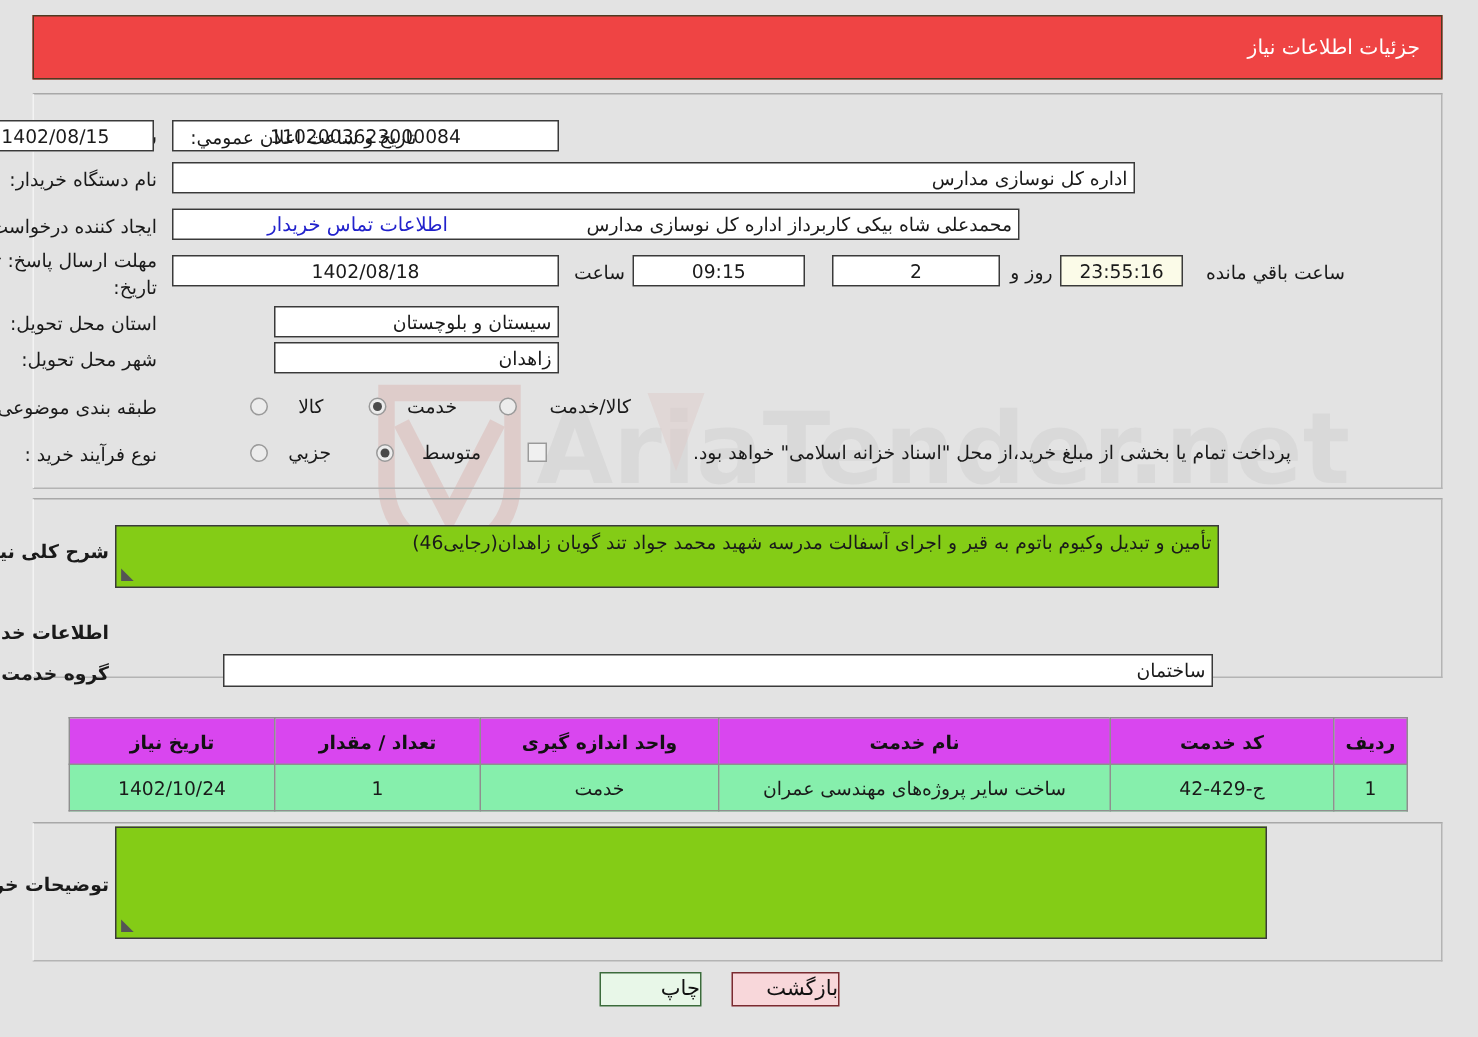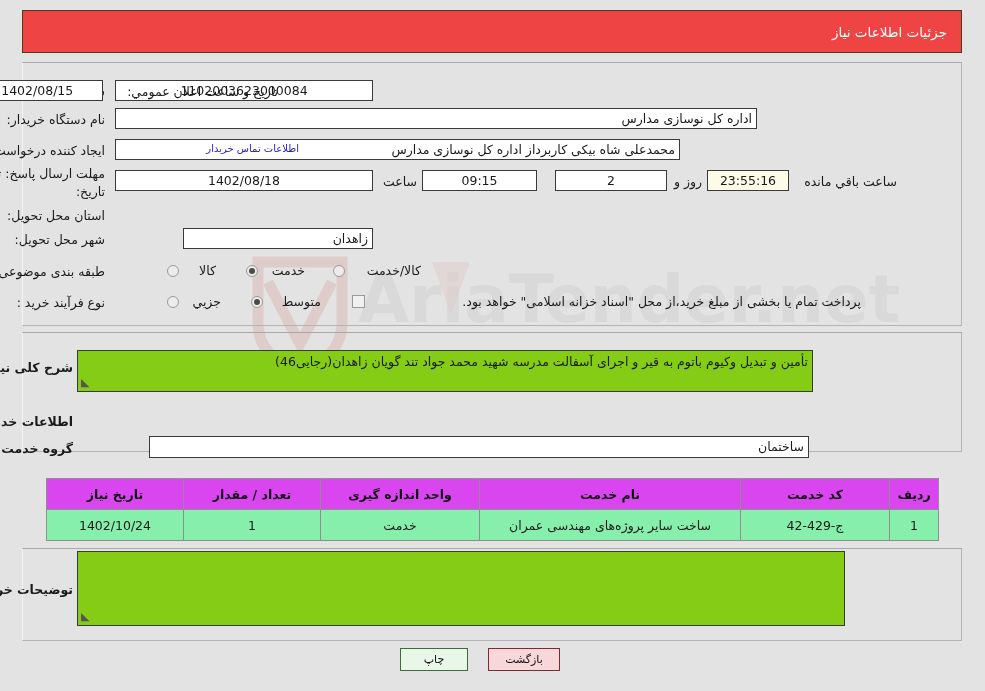--- a/index.html
+++ b/index.html
@@ -87,21 +87,21 @@
     font-family: "DejaVu Sans", "Liberation Sans", sans-serif;
   }
   .box.center { text-align: center; }
   .box.right  { text-align: right; }
   .box.yellow { background: #fbfbe8; }
 
   
   .link {
     position: absolute;
     color: #2222cc;
-    font-size: 10px;
+    font-size: 13px;
     text-decoration: none;
     white-space: nowrap;
     z-index: 5;
     cursor: pointer;
   }
 
   
   .radio {
     position: absolute;
     width: 12px; height: 12px;
@@ -174,24 +174,23 @@
     background: #86efac;
     border: 1px solid #8f8f8f;
     height: 26px;
     padding: 2px 4px;
     text-align: center;
   }
 
   
   .btn {
     position: absolute;
-    font-size: 11px;
+    font-size: 14px;
     border: 1px solid #555;
     box-sizing: border-box;
-    text-align: center;
     line-height: 21px;
     height: 23px;
     z-index: 5;
     cursor: pointer;
     color: #111;
   }
   .btn.print  { background: #e8f7e8; border-color: #3c6b3c; }
   .btn.back   { background: #f8d7da; border-color: #7a2b30; }
 </style>
 </head>
@@ -232,20 +231,21 @@
 
   <div class="box center" style="right:612px; top:170px; width:258px; height:21px;">1402/08/18</div>
   <div class="lbl" style="right:568px; top:174px;">ساعت</div>
   <div class="box center" style="right:448px; top:170px; width:115px; height:21px;">09:15</div>
   <div class="box center" style="right:318px; top:170px; width:112px; height:21px;">2</div>
   <div class="lbl" style="right:283px; top:174px;">روز و</div>
   <div class="box center yellow" style="right:196px; top:170px; width:82px; height:21px;">23:55:16</div>
   <div class="lbl" style="right:88px; top:174px;">ساعت باقي مانده</div>
 
   <div class="lbl" style="right:880px; top:208px;">استان محل تحویل:</div>
+  <div class="box right" style="right:612px; top:204px; width:190px; height:21px;">سیستان و بلوچستان</div>
 
   <div class="lbl" style="right:880px; top:232px;">شهر محل تحویل:</div>
   <div class="box right" style="right:612px; top:228px; width:190px; height:21px;">زاهدان</div>
 
   <div class="lbl" style="right:880px; top:264px;">طبقه بندی موضوعی:</div>
 
   <div class="radio" style="right:806px; top:265px;"></div>
   <div class="lbl" style="right:769px; top:263px;">کالا</div>
 
   <div class="radio on" style="right:727px; top:265px;"></div>

